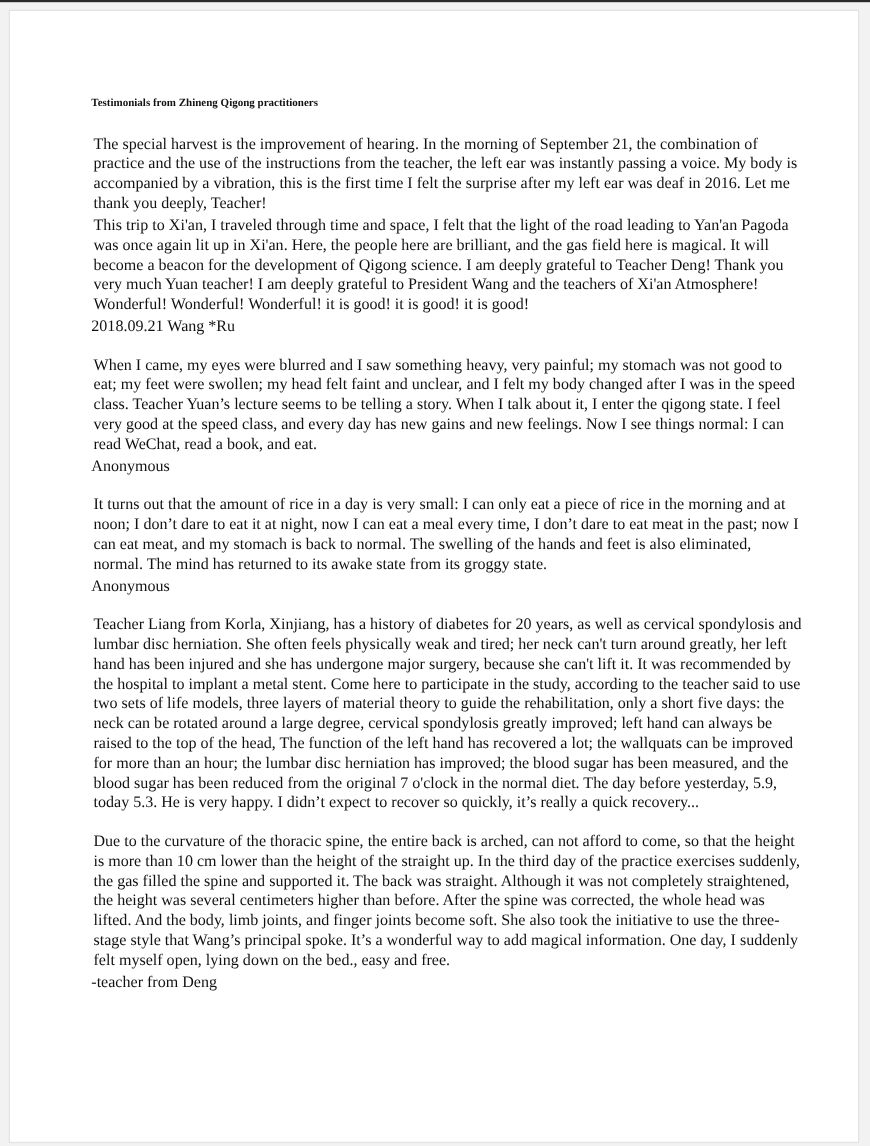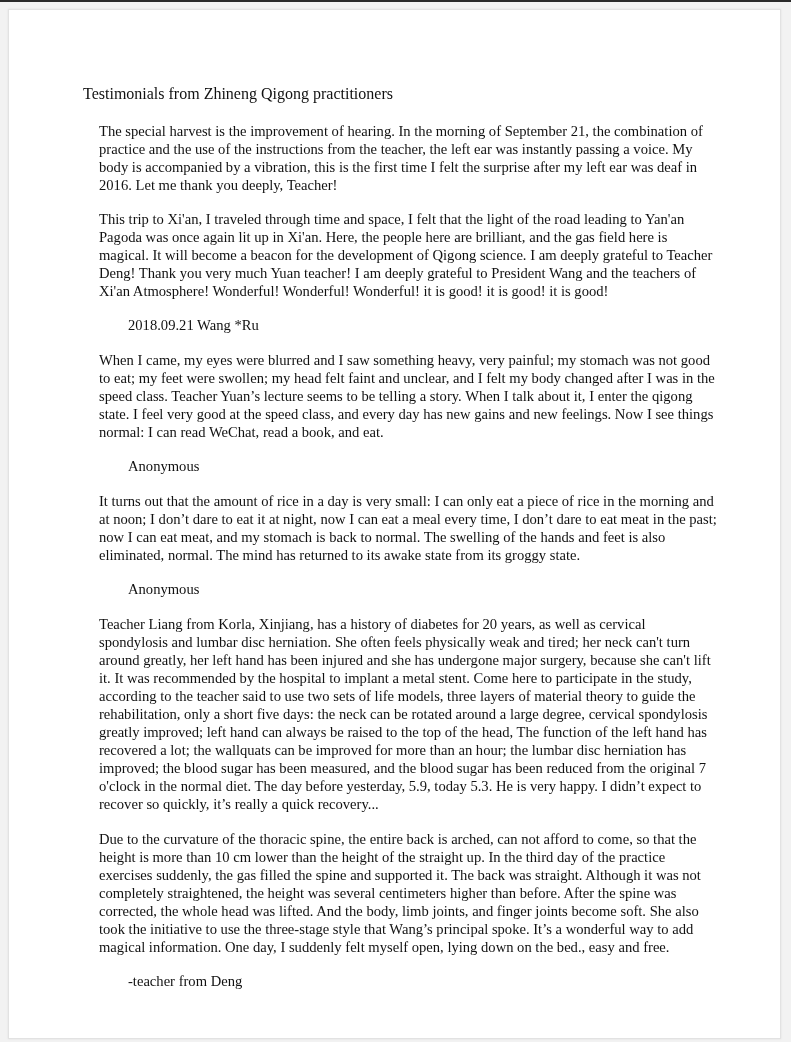--- a/index.html
+++ b/index.html
@@ -35,39 +35,38 @@
   .content {
     position: absolute;
     left: 74px;
     top: 75px;
     width: 650px;
     color: #111;
     font-size: 14.6px;
     line-height: 18px;
   }
   .header-line {
-    font-weight: normal;
-    font-size: 16px;
+    font-weight: bold;
+    font-size: 10px;
     line-height: 17.5px;
     display: block;
     white-space: nowrap;
   }
   .header {
     margin-bottom: 19px;
   }
   .entry {
     margin-bottom: 17px;
   }
   .para {
-    margin: 16px;
+    margin: 2px;
     display: block;
   }
   .attrib {
     display: block;
-    margin-left: 45px;
   }
 </style>
 </head>
 <body>
 
 <div class="top-strip"></div>
 
 <div class="page">
   <div class="content">
 

